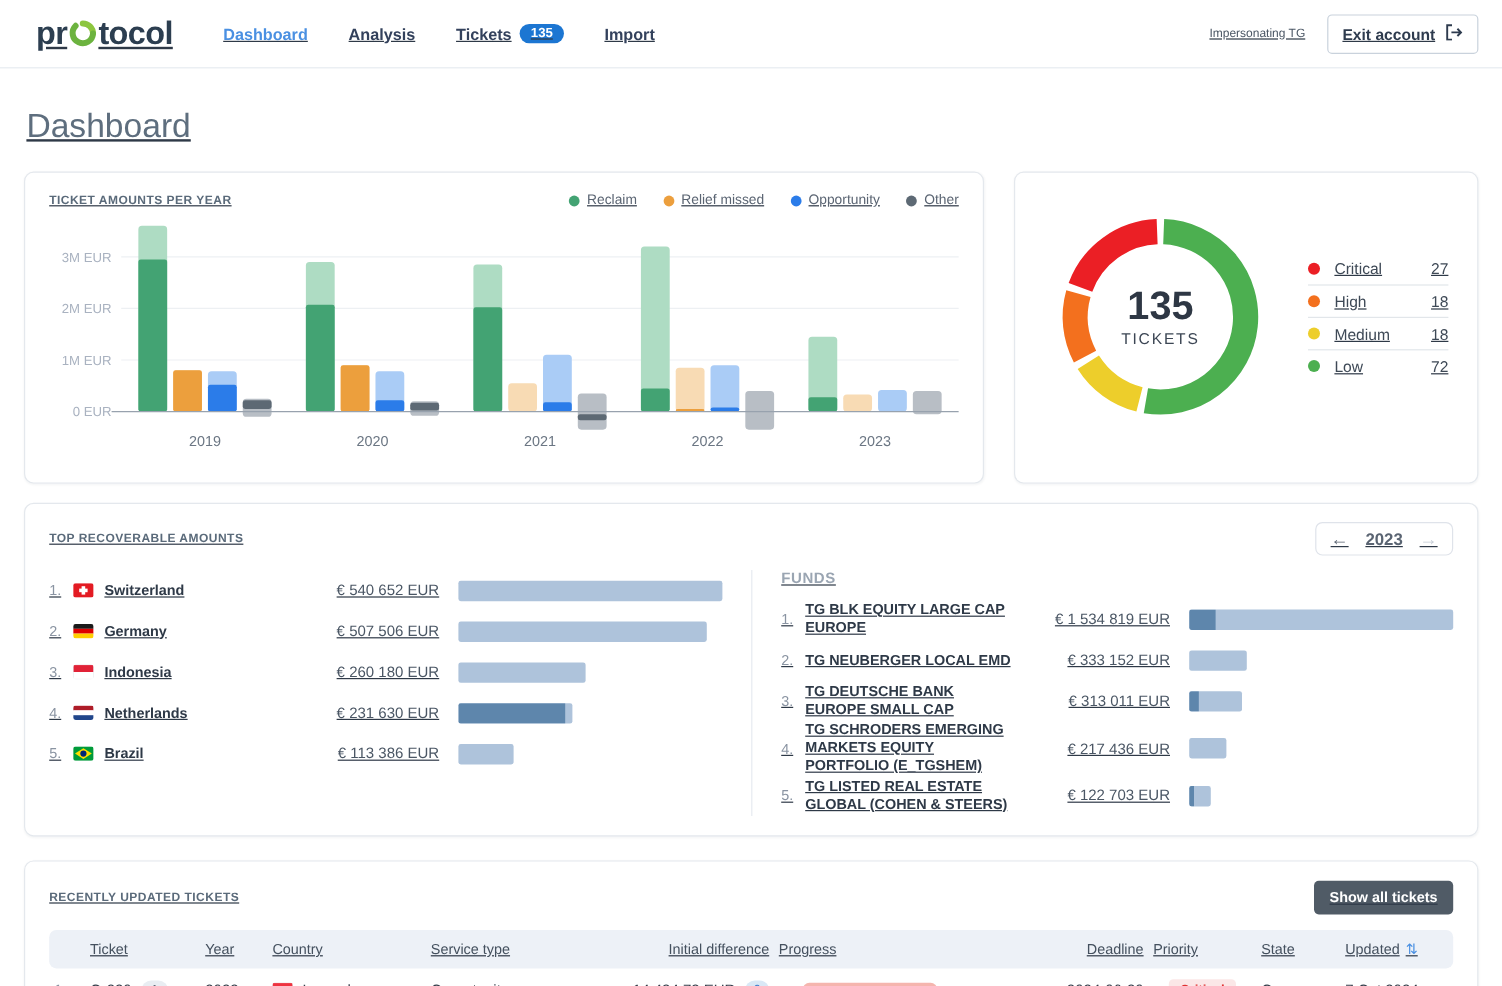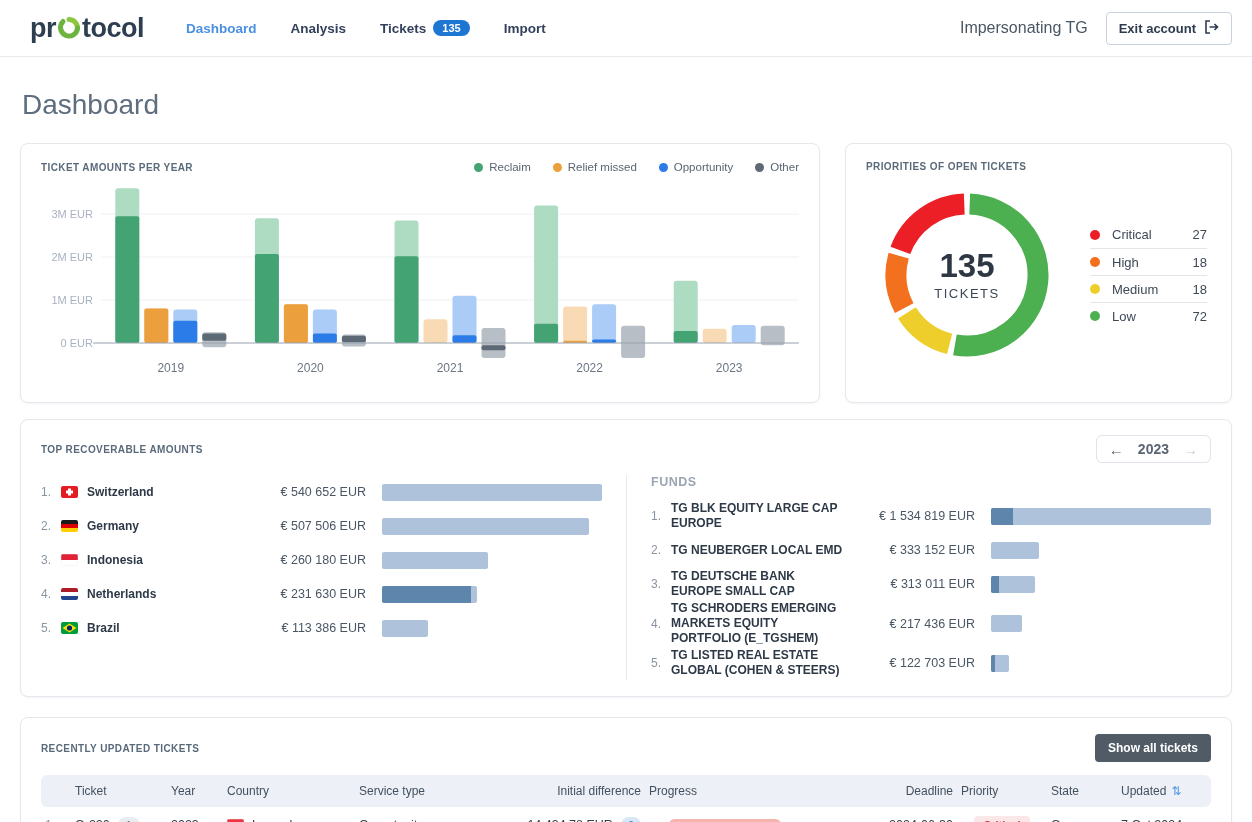--- a/index.html
+++ b/index.html
@@ -1,29 +1,29 @@
 <!DOCTYPE html>
 <html><head>
 <meta charset="utf-8">
 <style>
   * { margin: 0; padding: 0; box-sizing: border-box; }
   html,body { background:#fff; }
   body { font-family: "Liberation Sans", "DejaVu Sans", sans-serif; color:#2E3947; }
-  .page { width:1252px; height:822px; overflow:hidden; background:#fff; position:relative; }
+  .page { width:1252px; height:822px; overflow:hidden; background:#fff; position:relative;text-decoration:underline; }
 
   
   .navbar { height:57px; display:flex; align-items:center; padding:0 20px 0 30px; border-bottom:1px solid #E7EBF0; background:#fff; }
   .logo { font-size:27px; font-weight:bold; color:#2C3E50; letter-spacing:-0.5px; display:flex; align-items:center; }
   .logo .logo-o { display:inline-flex; margin:0 1px; }
   .main-nav { display:flex; align-items:center; margin-left:42px; gap:34px; }
   .nav-item { font-size:13.5px; font-weight:600; color:#33415C; text-decoration:none; cursor:pointer; display:flex; align-items:center; gap:7px; }
   .nav-item.active { color:#4A90E2; }
   .nav-badge { background:#1C76D2; color:#fff; font-size:11px; font-weight:bold; border-radius:10px; padding:2px 9px; }
   .nav-right { margin-left:auto; display:flex; align-items:center; gap:18px; }
-  .impersonating { font-size:16px; color:#4A5664; }
+  .impersonating { font-size:10px; color:#4A5664; }
   .exit-btn { display:flex; align-items:center; gap:8px; background:#fff; border:1px solid #C9D2DC; border-radius:4px; padding:7px 12px; font-size:13px; font-weight:600; color:#2E3B4E; cursor:pointer; font-family:inherit; }
 
   
   main { padding:0 20px; }
   h1 { font-size:28px; font-weight:300; color:#5E6E7E; margin:32px 2px 22px; }
   .card { background:#fff; border:1px solid #E4E8ED; border-radius:8px; box-shadow:0 1px 2px rgba(20,30,50,0.05); }
   .card-title { font-size:10px; font-weight:600; color:#5A6A7A; letter-spacing:0.4px; }
   .row1 { display:flex; gap:25px; }
   .chart-card { width:800px; height:260px; padding:17px 20px 10px; }
   .donut-card { width:387px; height:260px; padding:17px 20px; }
@@ -206,21 +206,20 @@
               <rect x="661.6999999999999" y="155.81" width="24" height="14.190000000000001" rx="3" fill="#F8DBB4"></rect>
               <rect x="690.6999999999999" y="151.94" width="24" height="18.06" rx="3" fill="#AACCF6"></rect>
               <rect x="719.6999999999999" y="152.8" width="24" height="19.35" rx="3" fill="#B8BEC5"></rect>
               <text x="688.1999999999999" y="199" text-anchor="middle" font-size="12" fill="#6B7683">2023</text>
               <line x1="52" y1="170" x2="758" y2="170" stroke="#98A2AE" stroke-width="1.2"></line>
             </svg>
           </div>
       </section>
 
       <section class="card donut-card">
-        <h2 class="card-title">PRIORITIES OF OPEN TICKETS</h2>
         <div class="donut-wrap">
           <div class="donut-box">
             <div id="donut-svg">
                 <svg class="svg-block" width="190" height="190" viewBox="0 0 190 190">
                   <path d="M 97.73 24.05 A 71 71 0 1 1 82.92 164.96" fill="none" stroke="#4CAF50" stroke-width="21"></path>
                   <path d="M 77.58 163.83 A 71 71 0 0 1 34.92 132.83" fill="none" stroke="#EDCE2B" stroke-width="21"></path>
                   <path d="M 32.19 128.11 A 71 71 0 0 1 26.68 75.67" fill="none" stroke="#F3701E" stroke-width="21"></path>
                   <path d="M 28.37 70.48 A 71 71 0 0 1 92.27 24.05" fill="none" stroke="#EB1F25" stroke-width="21"></path>
                 </svg>
               </div>

